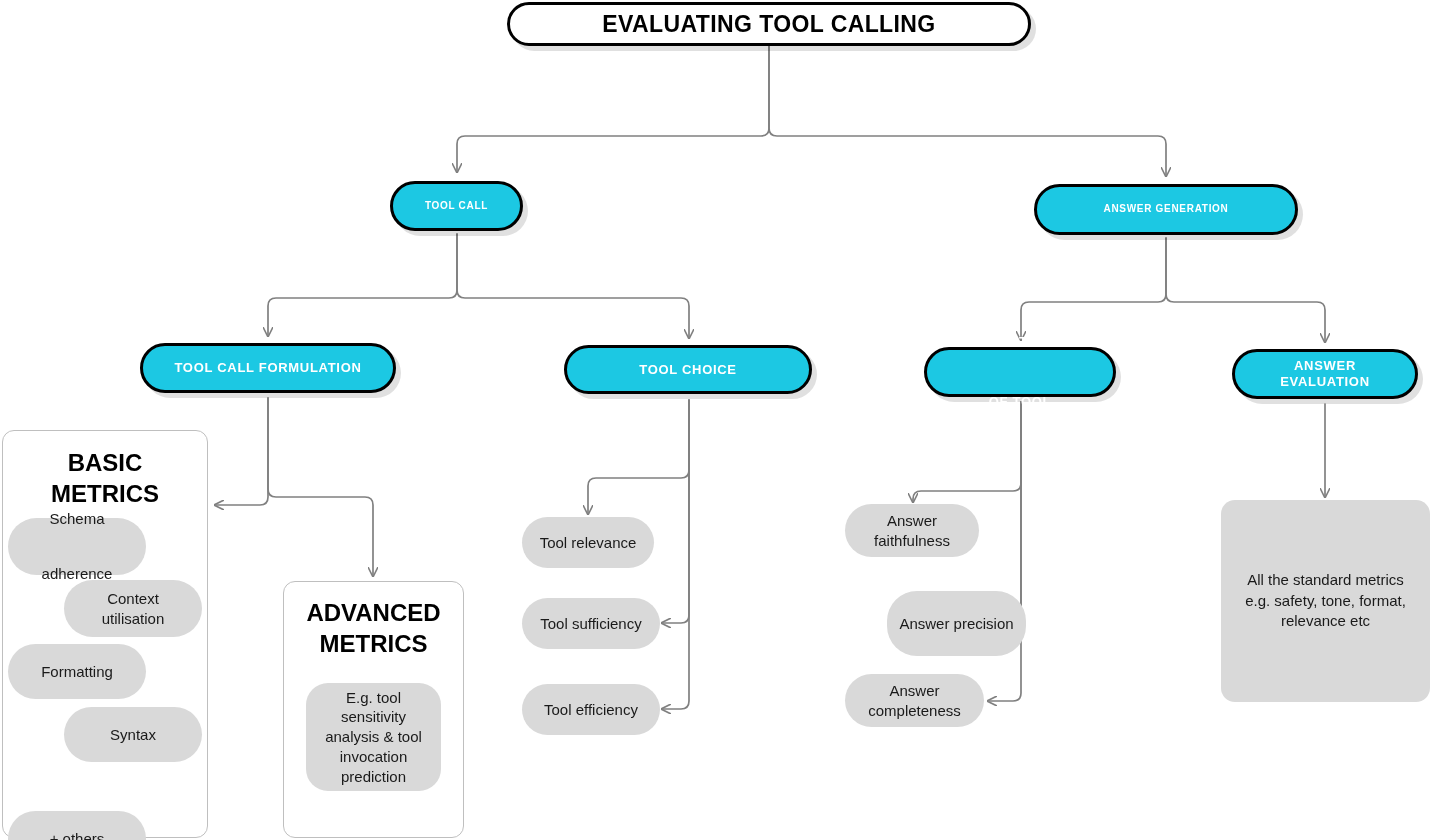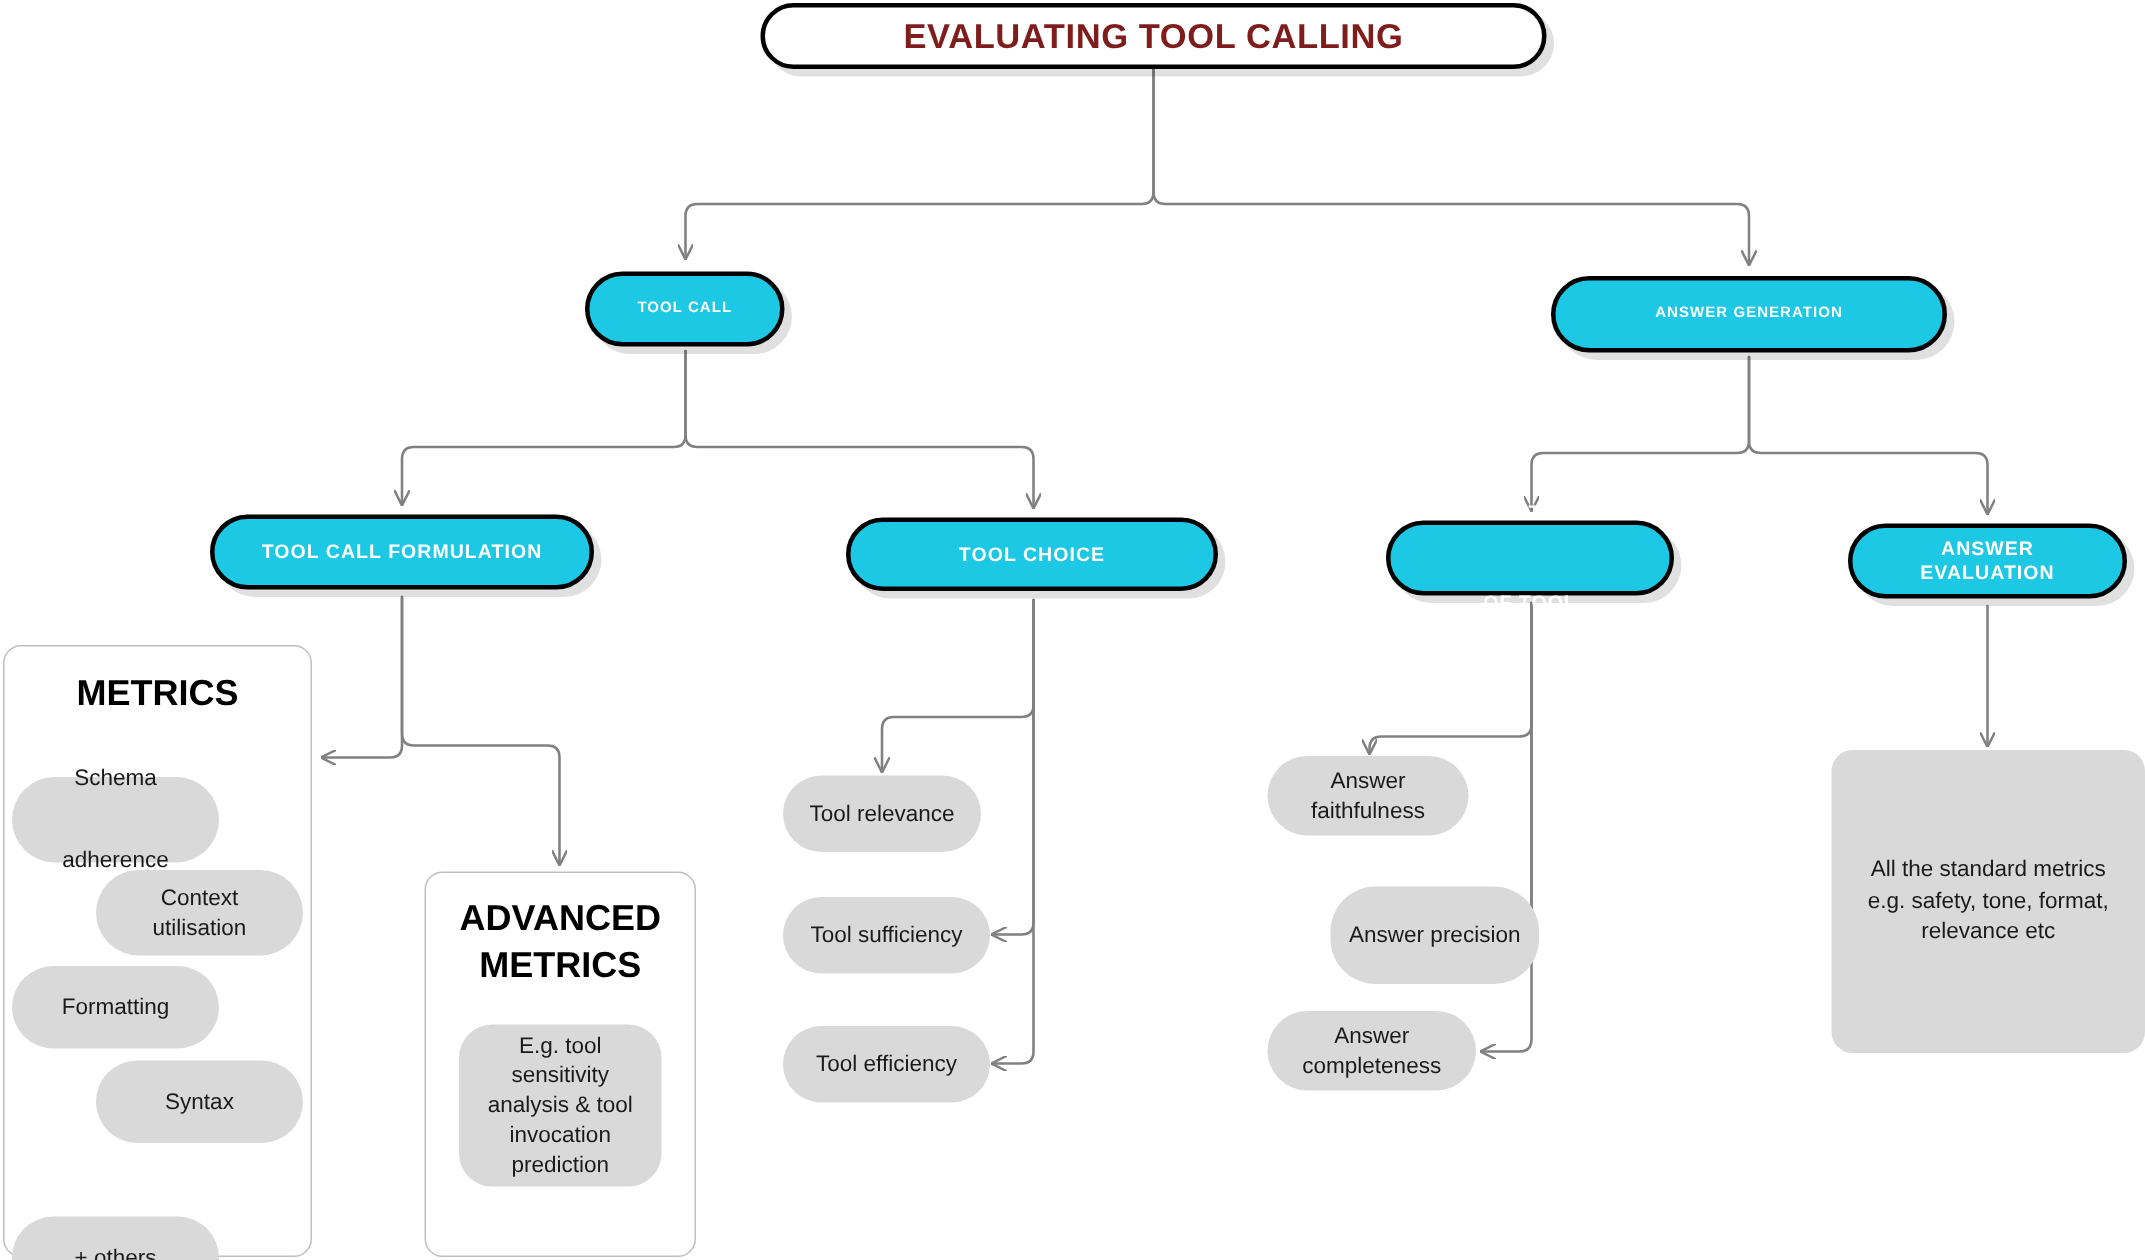--- a/index.html
+++ b/index.html
@@ -17,21 +17,21 @@
   .node{position:absolute;box-sizing:border-box;z-index:3;}
 
   
   .pill{
     display:flex;align-items:center;justify-content:center;text-align:center;
     border-radius:999px;border:3px solid #000000;
     box-shadow:5px 5px 0 0 rgba(0,0,0,0.12);
     box-sizing:border-box;
   }
   .pill.root{
-    background:#ffffff;color:#7f1d1d;
+    background:#ffffff;color:#000000;
     font-weight:bold;font-size:23px;letter-spacing:.4px;
   }
   .pill.cyan{
     background:#1CC8E3;color:#ffffff;
     font-weight:bold;font-size:13px;letter-spacing:.7px;line-height:1.22;
   }
   .pill.cyan.big{font-size:10px;}
 
   
   .chip{
@@ -134,20 +134,21 @@
     <span>OF TOOL</span>
   </div>
 
   <div class="node pill cyan" style="left:1232px;top:349px;width:186px;height:50px;flex-direction:column;">
     <span>ANSWER</span>
     <span>EVALUATION</span>
   </div>
 
   <div class="panel" style="left:2px;top:430px;width:206px;height:408px;">
     <div class="panel-title" style="top:17px;">
+      <div>BASIC</div>
       <div>METRICS</div>
     </div>
   </div>
 
   <div class="chip" style="left:8px;top:518px;width:138px;height:57px;flex-direction:column;gap:35px;">
     <span>Schema</span>
     <span>adherence</span>
   </div>
 
   <div class="chip" style="left:64px;top:580px;width:138px;height:57px;flex-direction:column;">

